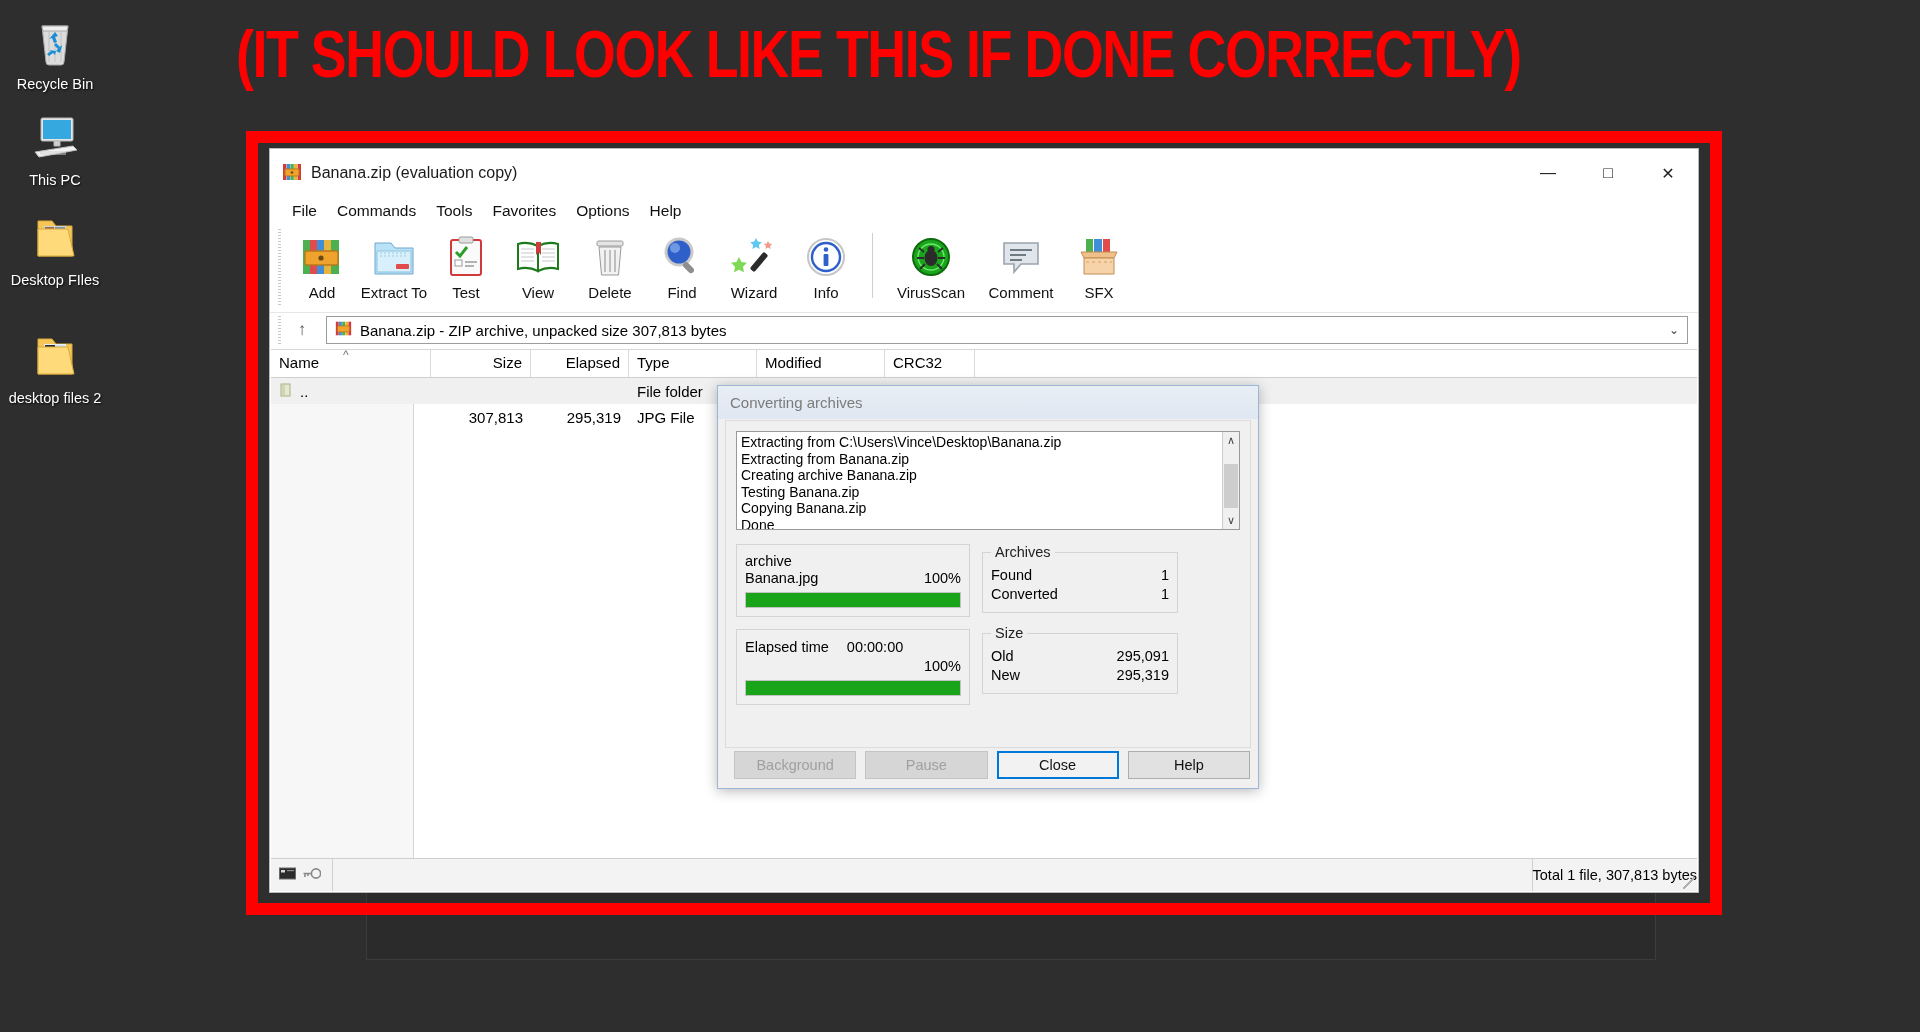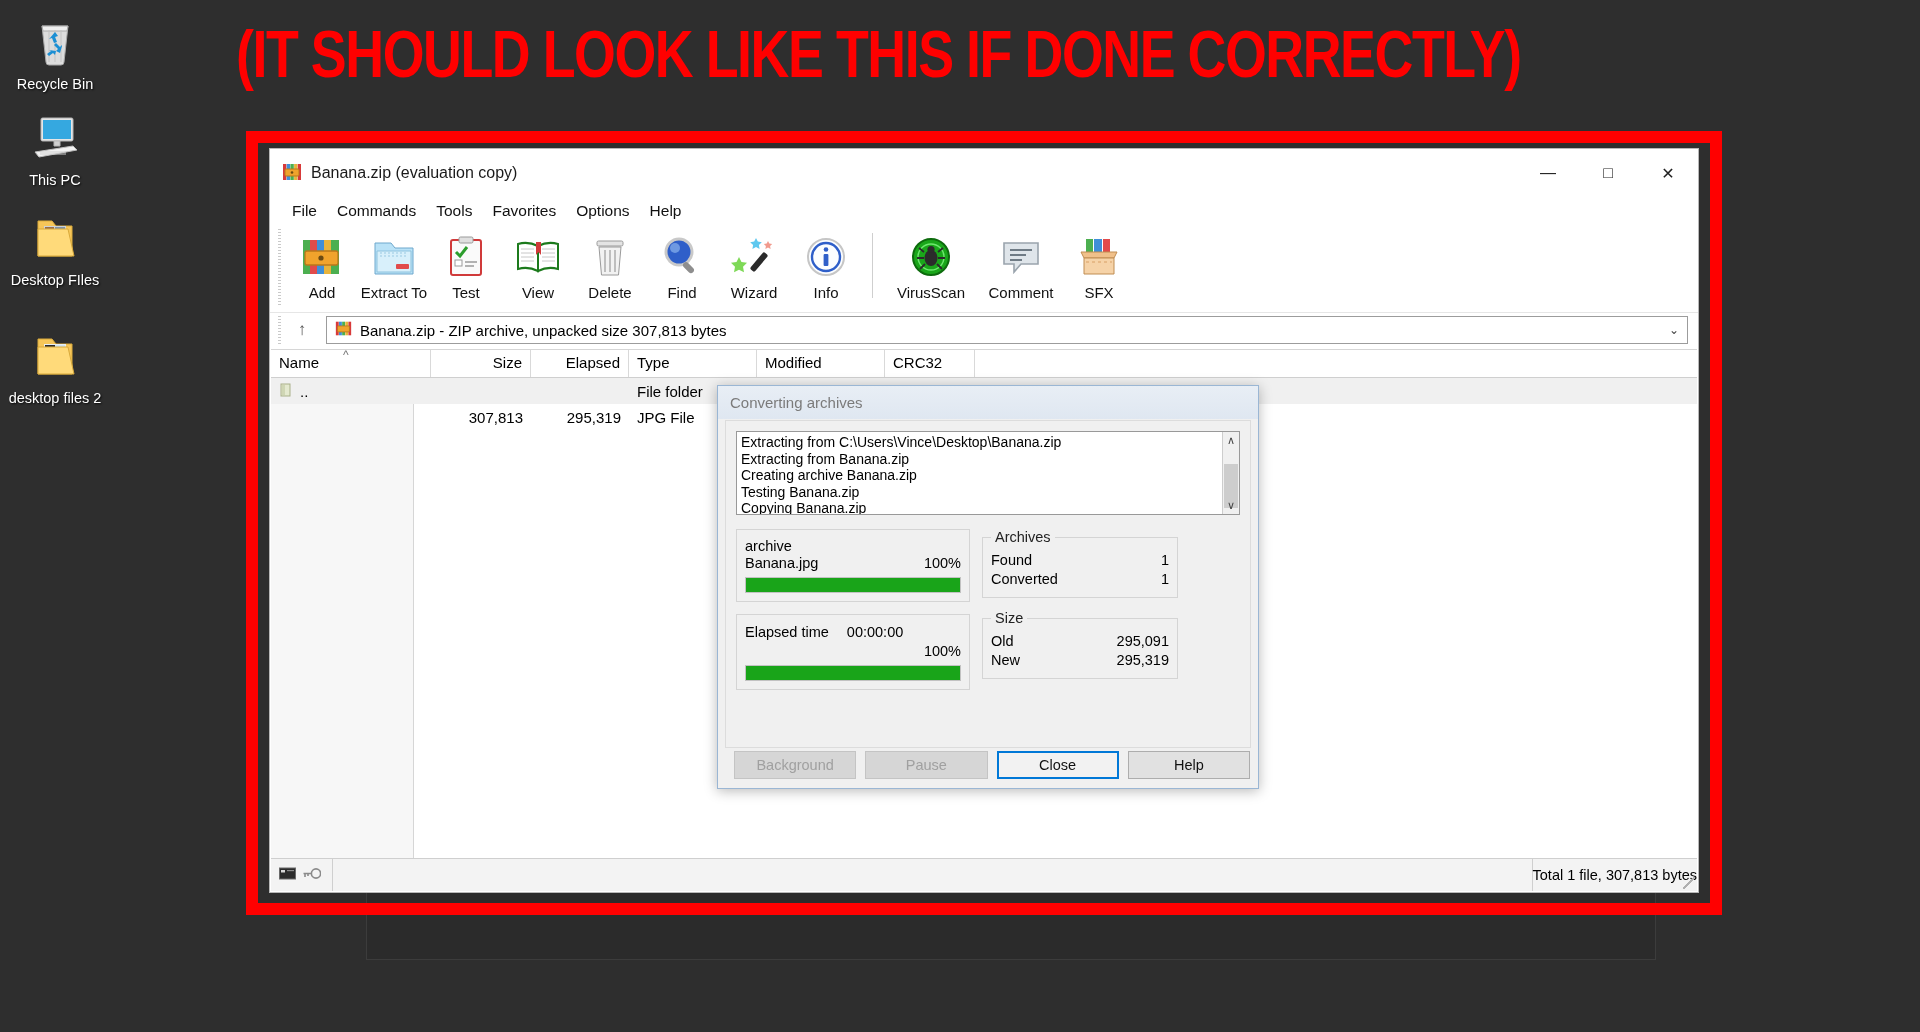--- a/index.html
+++ b/index.html
@@ -326,21 +326,21 @@
     font-size: 15px;
   }
   #dlg-body {
     position: absolute;
     left: 7px; right: 7px; top: 34px; bottom: 40px;
     background: #f0f0f0;
     border: 1px solid #dcdcdc;
     padding: 10px;
   }
   #log-box {
-    height: 84px;
+    height: 99px;
     border: 1px solid #999;
     background: #fff;
     position: relative;
     overflow: hidden;
     font-size: 14px;
     line-height: 16.5px;
     padding: 2px 4px;
   }
   #log-box .line { white-space: nowrap; }
   #log-scroll {

